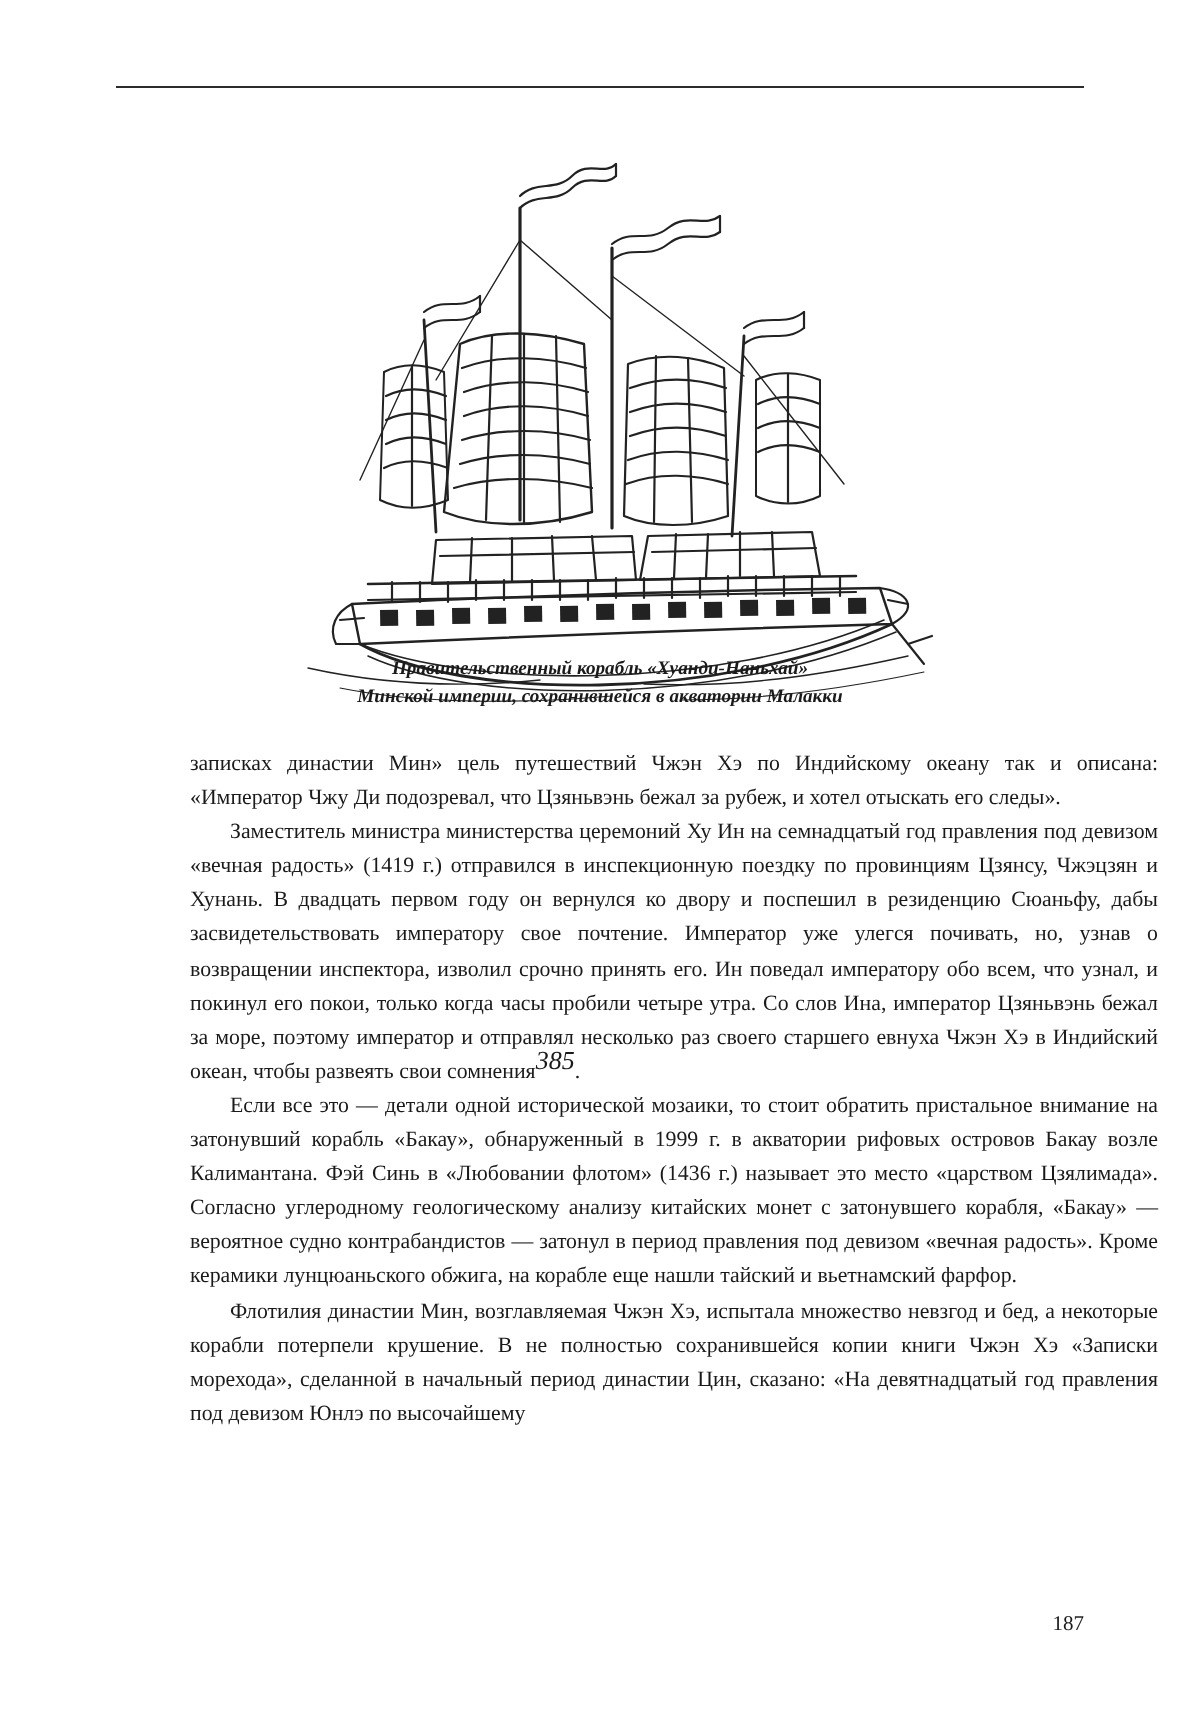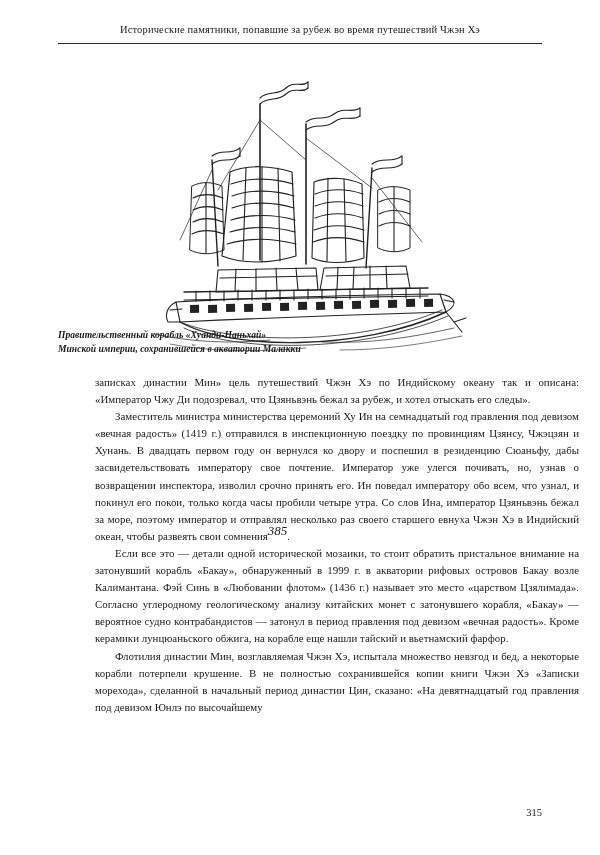--- a/index.html
+++ b/index.html
@@ -49,21 +49,21 @@
   }
   .figure svg {
     display: block;
     margin: 0 auto;
   }
   .caption {
     position: absolute;
     top: 328px;
     left: 58px;
     width: 484px;
-    text-align: left;
+    text-align: center;
     font-size: 9.6px;
     font-style: italic;
     font-weight: bold;
     line-height: 13.5px;
   }
   .body-text {
     position: absolute;
     top: 374px;
     left: 58px;
     width: 484px;
@@ -92,21 +92,20 @@
     bottom: 37px;
     right: 58px;
     font-size: 10.5px;
   }
 </style>
 </head>
 <body>
 
 <div class="page">
 
-  <div class="running-head">Исторические памятники, попавшие за рубеж во время путешествий Чжэн Хэ</div>
   <div class="head-rule"></div>
 
   <div class="figure">
     <svg width="380" height="300" viewBox="0 0 380 300" xmlns="http://www.w3.org/2000/svg">
       <g fill="none" stroke="#222" stroke-width="1.1" stroke-linecap="round" stroke-linejoin="round">
 
         <path d="M150 38 C158 30 168 36 176 28 C184 20 192 28 198 22"></path>
         <path d="M150 44 C158 36 168 42 176 34 C184 26 192 34 198 28"></path>
         <path d="M198 22 L198 28"></path>
 
@@ -249,15 +248,15 @@
     <span>Минской империи, сохранившейся в акватории Малакки</span>
   </div>
 
   <div class="body-text">
     <p class="first">записках династии Мин» цель путешествий Чжэн Хэ по Индийскому океану так и описана: «Император Чжу Ди подозревал, что Цзяньвэнь бежал за рубеж, и хотел отыскать его следы».</p>
     <p><span>Заместитель министра министерства церемоний Ху Ин на семнадцатый год правления под девизом «вечная радость» (1419 г.) отправился в инспекционную поездку по провинциям Цзянсу, Чжэцзян и Хунань. В двадцать первом году он вернулся ко двору и поспешил в резиденцию Сюаньфу, дабы засвидетельствовать императору свое почтение. Император уже улегся почивать, но, узнав о возвращении инспектора, изволил срочно принять его. Ин поведал императору обо всем, что узнал, и покинул его покои, только когда часы пробили четыре утра. Со слов Ина, император Цзяньвэнь бежал за море, поэтому император и отправлял несколько раз своего старшего евнуха Чжэн Хэ в Индийский океан, чтобы развеять свои сомнения</span><sup>385</sup><span>.</span></p>
     <p>Если все это — детали одной исторической мозаики, то стоит обратить пристальное внимание на затонувший корабль «Бакау», обнаруженный в 1999 г. в акватории рифовых островов Бакау возле Калимантана. Фэй Синь в «Любовании флотом» (1436 г.) называет это место «царством Цзялимада». Согласно углеродному геологическому анализу китайских монет с затонувшего корабля, «Бакау» — вероятное судно контрабандистов — затонул в период правления под девизом «вечная радость». Кроме керамики лунцюаньского обжига, на корабле еще нашли тайский и вьетнамский фарфор.</p>
     <p>Флотилия династии Мин, возглавляемая Чжэн Хэ, испытала множество невзгод и бед, а некоторые корабли потерпели крушение. В не полностью сохранившейся копии книги Чжэн Хэ «Записки морехода», сделанной в начальный период династии Цин, сказано: «На девятнадцатый год правления под девизом Юнлэ по высочайшему</p>
   </div>
 
-  <div class="folio">315</div>
+  <div class="folio">187</div>
 
 </div>
 
 </body></html>

